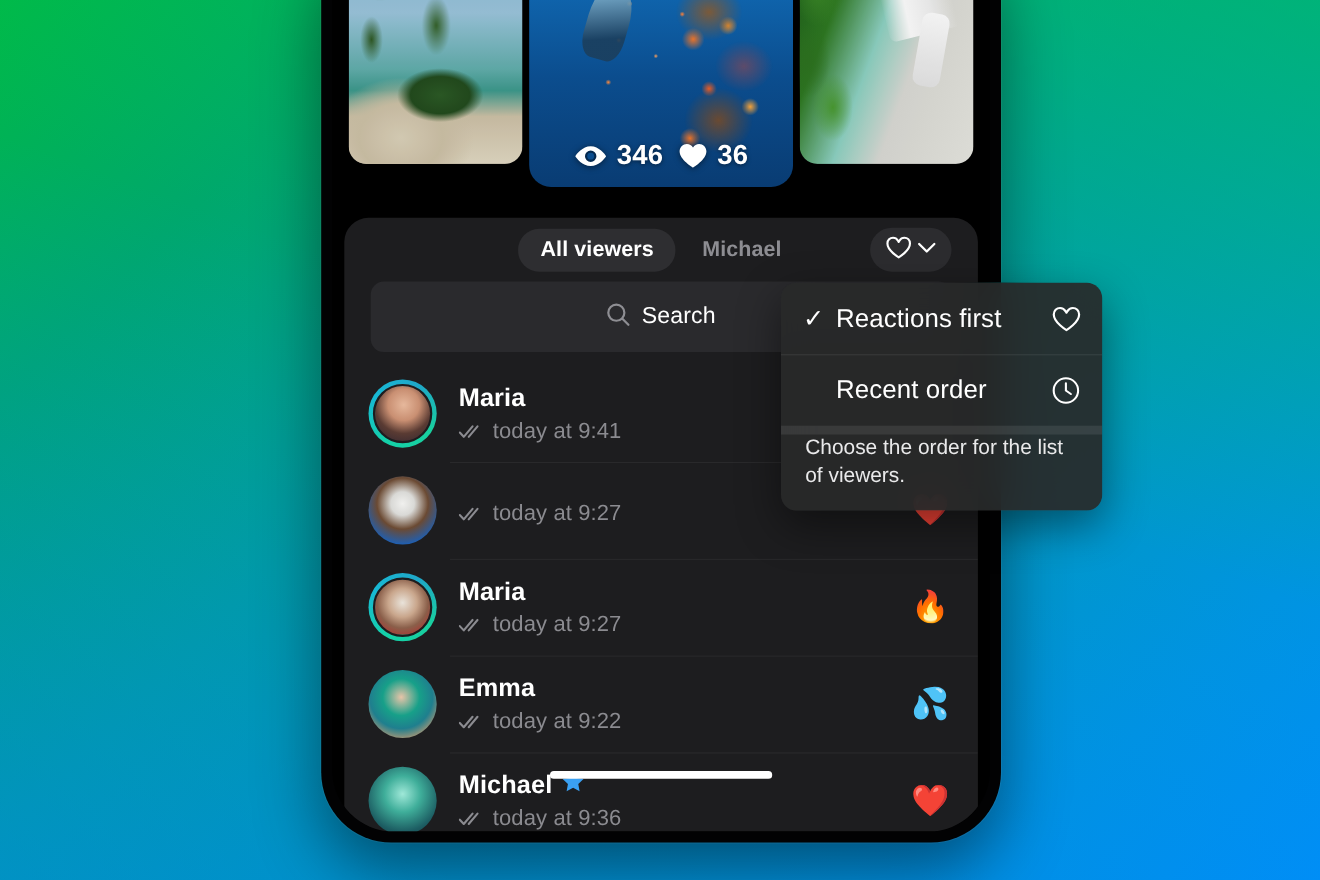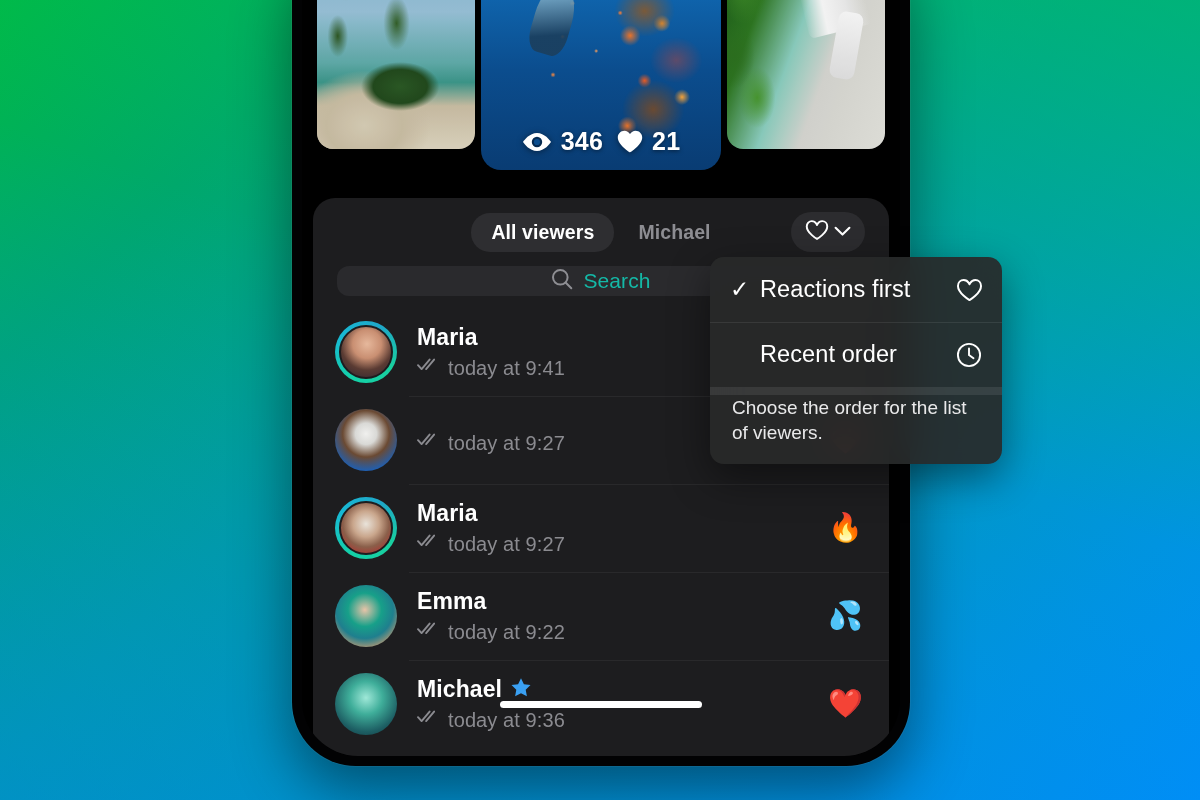--- a/index.html
+++ b/index.html
@@ -155,21 +155,21 @@
   
   .panel {
     position:absolute;
     left:11px; right:11px; top:252px; bottom:0;
     background:#1d1d1f;
     border-radius:22px 22px 0 0;
     overflow:hidden;
   }
 
   .tabs {
-    height:68px;
+    height:58px;
     display:flex; align-items:center; justify-content:center;
     gap:4px;
     position:relative;
     padding:0 14px;
   }
   .tab {
     padding:8px 20px;
     border-radius:19px;
     font-size:19.5px;
     font-weight:600;
@@ -182,25 +182,25 @@
   .sort-btn {
     position:absolute; right:24px; top:50%; transform:translateY(-50%);
     height:40px; width:74px;
     background:#2c2c2f;
     border-radius:20px;
     display:flex; align-items:center; justify-content:center; gap:5px;
   }
 
   .search-wrap { padding:0 24px; }
   .search {
-    height:30px;
+    height:64px;
     background:#2a2a2d;
     border-radius:12px;
     display:flex; align-items:center; justify-content:center; gap:10px;
-    color:#14b8a6;
+    color:#ffffff;
   }
   .search .ph { font-size:21px; letter-spacing:0.1px; }
 
   .list { margin-top:12px; }
   .row {
     display:flex; align-items:center;
     height:88px;
     padding:0 26px 0 22px;
     position:relative;
   }
@@ -228,21 +228,21 @@
   .av-sara { background:radial-gradient(circle at 52% 34%, #e6b89c 0%, #c98f72 34%, #5a3b33 62%, #2a2230 100%); }
   .av-rob  { background:radial-gradient(circle at 50% 40%, #f0f0ee 0%, #d9d9d6 22%, #6b4a33 48%, #1b60b8 78%, #14509b 100%); }
   .av-maria{ background:radial-gradient(circle at 50% 42%, #e9e3da 0%, #c9a68c 34%, #8a5f4a 60%, #b4282a 92%); }
   .av-emma { background:radial-gradient(circle at 48% 40%, #e8c4a8 0%, #17a089 34%, #1f7f8e 58%, #e8a06a 88%); }
   .av-michael{ background:radial-gradient(circle at 50% 40%, #9fe8d8 0%, #3fae9a 34%, #1d5e63 70%, #0e3238 100%); }
 
   .meta { flex:1; margin-left:20px; min-width:0; }
   .name-line { display:flex; align-items:center; gap:8px; }
   .name { font-size:23px; font-weight:700; color:#fff; letter-spacing:0.1px; }
   .star { display:block; }
-  .seen { display:flex; align-items:flex-start; gap:9px; margin-top:6px; }
+  .seen { display:flex; align-items:flex-end; gap:9px; margin-top:6px; }
   .seen .time { font-size:20px; color:#8b8b90; letter-spacing:0.1px; }
   .reaction { font-size:28px; line-height:1; flex:none; }
 
   
   .menu {
     position:absolute;
     left:710px; top:257px;
     width:292px;
     background:rgba(40,41,41,0.93);
     backdrop-filter:blur(18px);
@@ -309,21 +309,21 @@
               </svg>
             </span>
             <span class="num">346</span>
           </div>
           <div class="stat">
             <span>
               <svg width="26" height="23" viewBox="0 0 26 23" fill="#fff">
                 <path d="M13 22.5S.8 15.3.8 7.6C.8 3.6 3.9.8 7.4.8c2.4 0 4.4 1.3 5.6 3.2C14.2 2.1 16.2.8 18.6.8c3.5 0 6.6 2.8 6.6 6.8 0 7.7-12.2 14.9-12.2 14.9z"></path>
               </svg>
             </span>
-            <span class="num">21</span>
+            <span class="num">36</span>
           </div>
         </div>
       </div>
 
       <div class="story side">
         <div class="img-aerial">
           <div class="boat"></div>
           <div class="boat2"></div>
         </div>
       </div>

